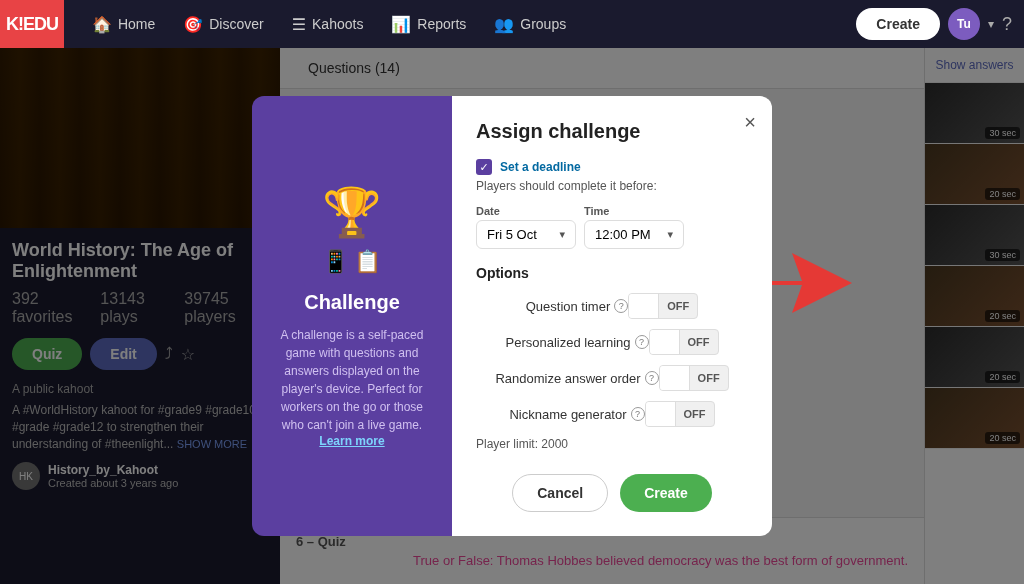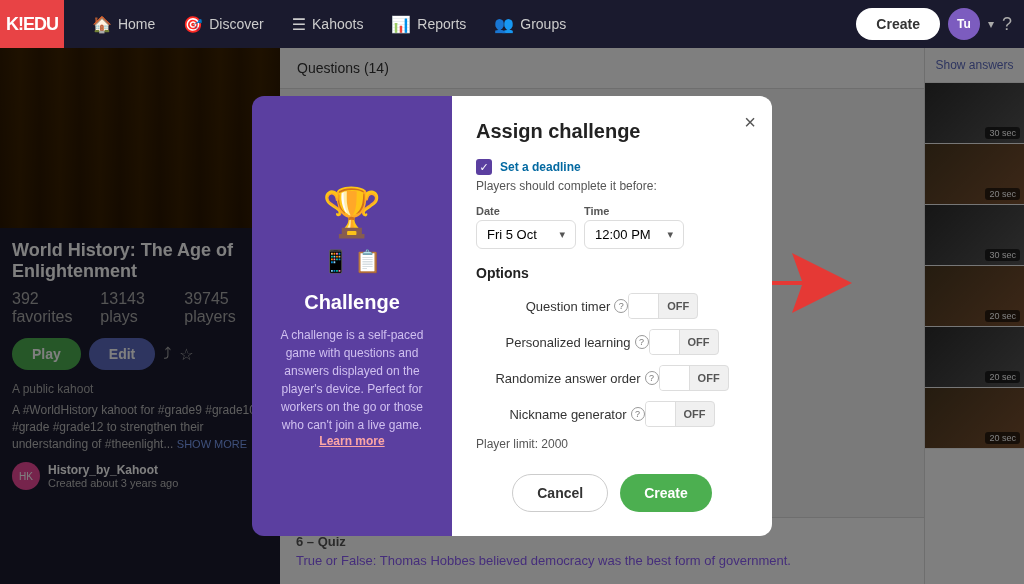--- a/index.html
+++ b/index.html
@@ -166,56 +166,56 @@
     .show-more { color: #7c9ff5; font-size: 11px; cursor: pointer; }
     .author-row {
       display: flex;
       align-items: center;
       gap: 8px;
       margin-top: 10px;
     }
     .author-avatar {
       width: 28px;
       height: 28px;
-      background: #ec4899;
+      background: #737373;
       border-radius: 50%;
       display: flex;
       align-items: center;
       justify-content: center;
       color: white;
       font-size: 10px;
       font-weight: normal;
     }
     .author-info { color: #bbb; font-size: 11px; }
     .author-name { color: white; font-size: 12px; font-weight: 600; }
 
     
     .center-panel {
       flex: 1;
       background: #f5f5f5;
       position: relative;
       overflow: hidden;
     }
     .questions-header {
-      padding: 12px 17px;
+      padding: 12px 28px;
       font-size: 14px;
       color: #333;
       border-bottom: 1px solid #ddd;
       background: white;
     }
     .bottom-question {
       position: absolute;
       bottom: 0;
       left: 0; right: 0;
       padding: 16px;
       background: white;
       border-top: 1px solid #ddd;
     }
     .question-num { color: #555; font-size: 13px; font-weight: 600; margin-bottom: 4px; }
-    .question-text { color: #8b5cf6; font-size: 13px; }
+    .question-text { color: #ec4899; font-size: 13px; text-align: right; }
 
     
     .right-panel {
       width: 100px;
       background: white;
       border-left: 1px solid #ddd;
       display: flex;
       flex-direction: column;
       overflow: hidden;
     }
@@ -288,21 +288,21 @@
       text-align: center;
       margin-bottom: 12px;
     }
     .challenge-desc {
       color: #d0c0f0;
       font-size: 12px;
       text-align: center;
       line-height: 1.5;
     }
     .challenge-link {
-      color: #fca5a5;
+      color: #7dd3fc;
       font-weight: 700;
       text-decoration: underline;
       cursor: pointer;
       font-size: 12px;
       margin-top: 0;
     }
 
     
     .modal {
       background: white;
@@ -508,21 +508,21 @@
       <div class="bookshelf-bg"></div>
     </div>
     <div class="left-content">
       <div class="game-title">World History: The Age of Enlightenment</div>
       <div class="game-stats">
         <span>392 favorites</span>
         <span>13143 plays</span>
         <span>39745 players</span>
       </div>
       <div class="btn-row">
-        <button class="btn-play">Play</button>
+        <button class="btn-play">Quiz</button>
         <button class="btn-edit">Edit</button>
         <div class="share-btns">
           <span class="share-icon">⤴</span>
           <span class="share-icon">☆</span>
         </div>
       </div>
       <div class="public-label">A public kahoot</div>
       <div class="description">
         <span>A #WorldHistory kahoot for #grade9 #grade10 #grade #grade12 to strengthen their understanding of #theenlight...</span>
         <span class="show-more">SHOW MORE</span>

